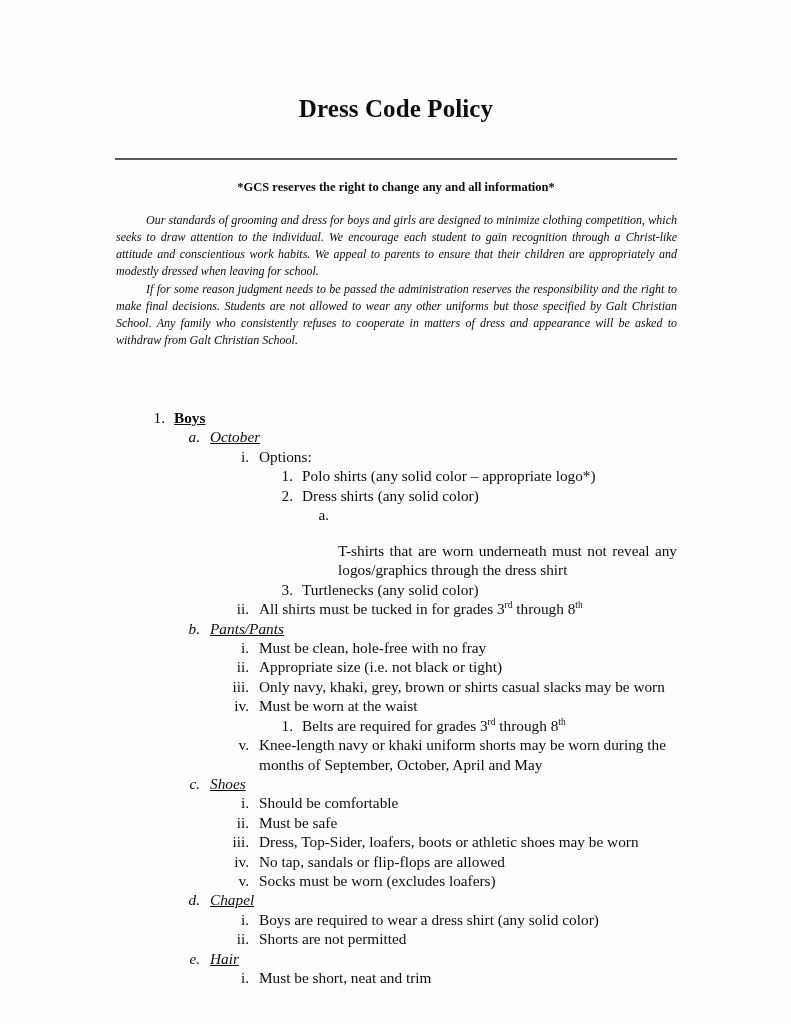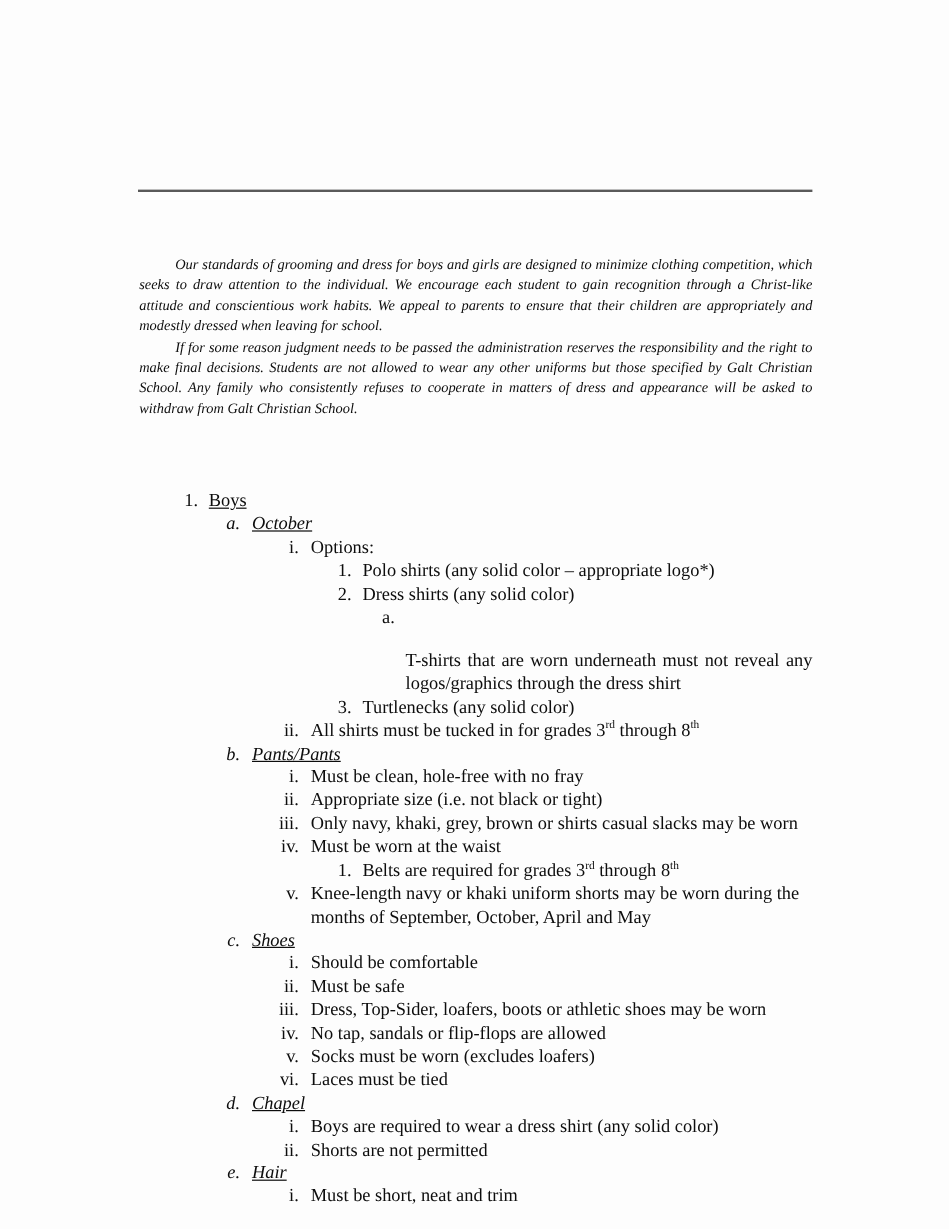--- a/index.html
+++ b/index.html
@@ -104,21 +104,21 @@
   .lvl4 { margin-left: 159px; }
   .lvl5 { margin-left: 196px; }
 
   .lvl1 > .marker { width: 18px; margin-right: 9px; }
   .lvl2 > .marker { width: 15px; margin-right: 10px; }
   .lvl3 > .marker { width: 20px; margin-right: 10px; }
   .lvl4 > .marker { width: 18px; margin-right: 9px; }
   .lvl5 > .marker { width: 17px; margin-right: 9px; }
 
   .hdr-bold {
-    font-weight: normal;
+    font-weight: bold;
     text-decoration: underline;
     text-align: center;
   }
   .hdr-ital {
     font-style: italic;
     text-decoration: underline;
   }
   .mk-ital { font-style: italic; }
 
   sup {
@@ -126,24 +126,26 @@
     vertical-align: super;
     line-height: 0;
   }
 </style>
 </head>
 <body>
 
 <div class="page">
 
   <div class="doc-title">
+    <span class="line2">Dress Code Policy</span>
   </div>
 
   <div class="title-rule"></div>
 
+  <div class="subtitle">*GCS reserves the right to change any and all information*</div>
 
   <div class="body-block">
     <p class="para">Our standards of grooming and dress for boys and girls are designed to minimize clothing competition, which seeks to draw attention to the individual. We encourage each student to gain recognition through a Christ-like attitude and conscientious work habits. We appeal to parents to ensure that their children are appropriately and modestly dressed when leaving for school.</p>
     <p class="para">If for some reason judgment needs to be passed the administration reserves the responsibility and the right to make final decisions.  Students are not allowed to wear any other uniforms but those specified by Galt Christian School.   Any family who consistently refuses to cooperate in matters of dress and appearance will be asked to withdraw from Galt Christian School.</p>
   </div>
 
   <div class="outline">
 
     <div class="row lvl1">
       <div class="marker">1.</div>
@@ -235,24 +237,20 @@
       <div class="content">Dress, Top-Sider, loafers, boots or athletic shoes may be worn</div>
     </div>
     <div class="row lvl3">
       <div class="marker">iv.</div>
       <div class="content">No tap, sandals or flip-flops are allowed</div>
     </div>
     <div class="row lvl3">
       <div class="marker">v.</div>
       <div class="content">Socks must be worn (excludes loafers)</div>
     </div>
-    <div class="row lvl3">
-      <div class="marker">vi.</div>
-      <div class="content">Laces must be tied</div>
-    </div>
 
     <div class="row lvl2">
       <div class="marker mk-ital">d.</div>
       <div class="content"><span class="hdr-ital">Chapel</span></div>
     </div>
 
     <div class="row lvl3">
       <div class="marker">i.</div>
       <div class="content">Boys are required to wear a dress shirt (any solid color)</div>
     </div>

